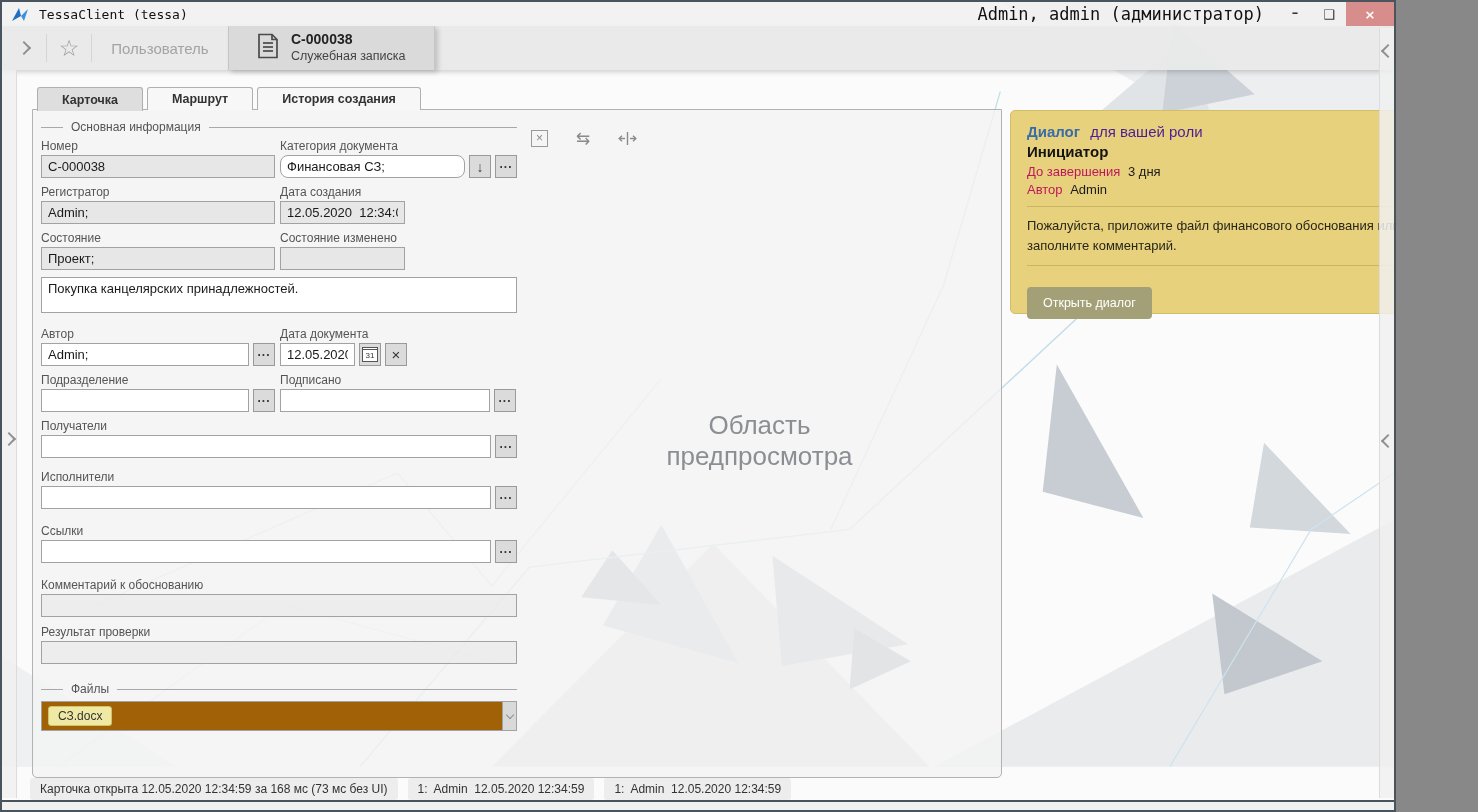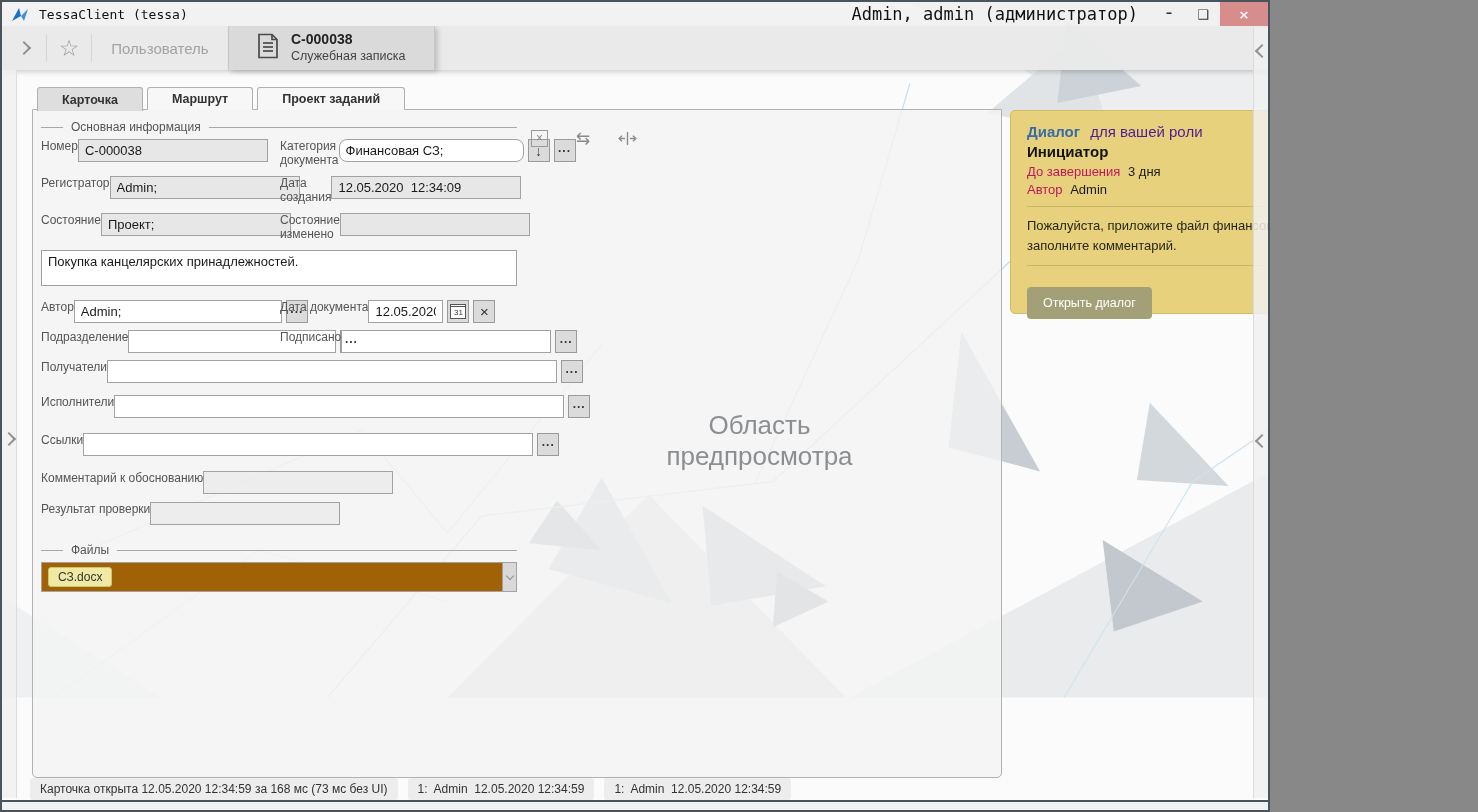--- a/index.html
+++ b/index.html
@@ -1,18 +1,18 @@
 <!DOCTYPE html>
 <html><head>
 <meta charset="utf-8">
 <style>
   * { box-sizing: border-box; margin: 0; padding: 0; }
   body { margin: 0; background: #888; font-family: "Liberation Sans", sans-serif; }
   .window {
-    position: relative; width: 1270px; height: 812px;
+    position: relative; width: 1396px; height: 812px;
     border: 2px solid #4a545c; background: #fbfbfb; overflow: hidden;
     display: flex; flex-direction: column;
   }
   
   .decor { position: absolute; inset: 0; z-index: 0; pointer-events: none; }
 
   
   .titlebar {
     position: relative; z-index: 4; height: 24px; flex: 0 0 24px;
     background: rgba(240,240,240,0.88); display: flex; align-items: center;
@@ -76,21 +76,21 @@
     background: rgba(243,243,243,0.82); border: 1px solid #b2b2b2; border-radius: 0 0 5px 5px;
     z-index: 2;
   }
   .form-col { position: absolute; left: 8px; top: 10px; width: 476px; }
 
   .group-header { display: flex; align-items: center; font-size: 12px; color: #555; margin-bottom: 5px; }
   .group-header::before { content: ""; width: 22px; border-top: 1px solid #a8a8a8; margin-right: 8px; }
   .group-header::after { content: ""; flex: 1; border-top: 1px solid #a8a8a8; margin-left: 8px; }
 
   .frow { display: flex; gap: 5px; margin-bottom: 7px; }
-  .fcol { display: flex; flex-direction: row; }
+  .fcol { display: flex; flex-direction: column; }
   .flabel { font-size: 12px; color: #555; margin-bottom: 2px; }
   .in { height: 23px; border: 1px solid #a2a2a2; font-family: "Liberation Sans", sans-serif;
         font-size: 13px; color: #1a1a1a; padding: 0 6px; background: #fff; outline: none; }
   .in.ro { background: #e7e7e7; }
   .inline { display: flex; gap: 4px; }
   .sqbtn {
     width: 22px; height: 23px; background: #dbdbdb; border: 1px solid #9a9a9a;
     display: flex; align-items: center; justify-content: center; cursor: pointer;
     font-size: 12px; color: #333; flex: 0 0 22px;
   }
@@ -228,21 +228,21 @@
         <span class="doc-type">Служебная записка</span>
       </span>
     </div>
   </div>
 
   <div class="content">
 
     <div class="subtabs">
       <div class="subtab active">Карточка</div>
       <div class="subtab">Маршрут</div>
-      <div class="subtab">Проект заданий</div>
+      <div class="subtab">История создания</div>
     </div>
 
     <div class="panel">
 
       <div class="form-col">
         <div class="group-header">Основная информация</div>
 
         
         <div class="frow">
           <div class="fcol" style="width:234px;">

